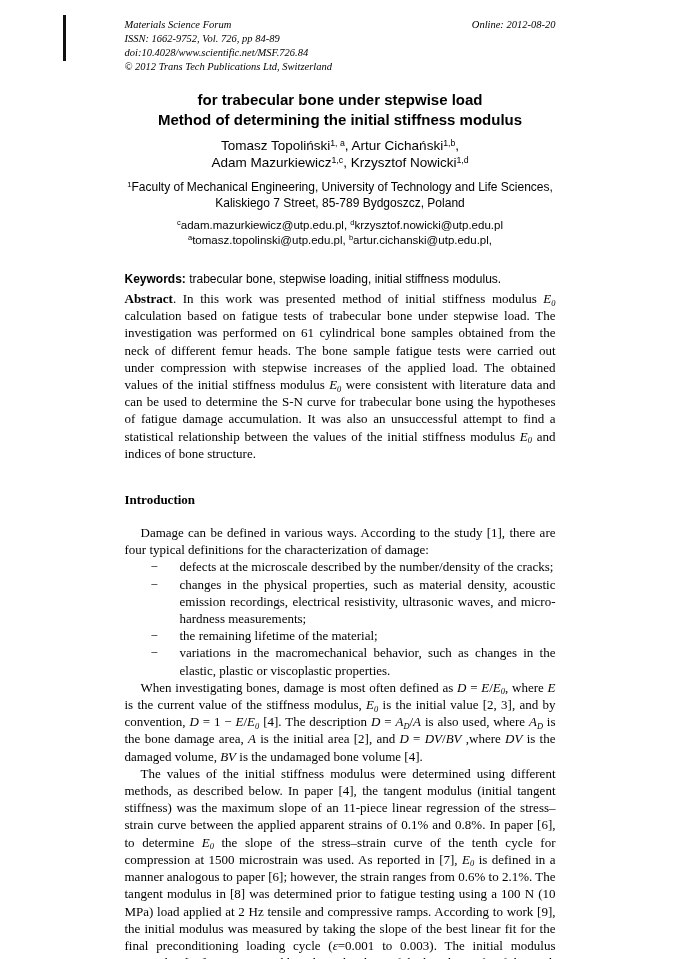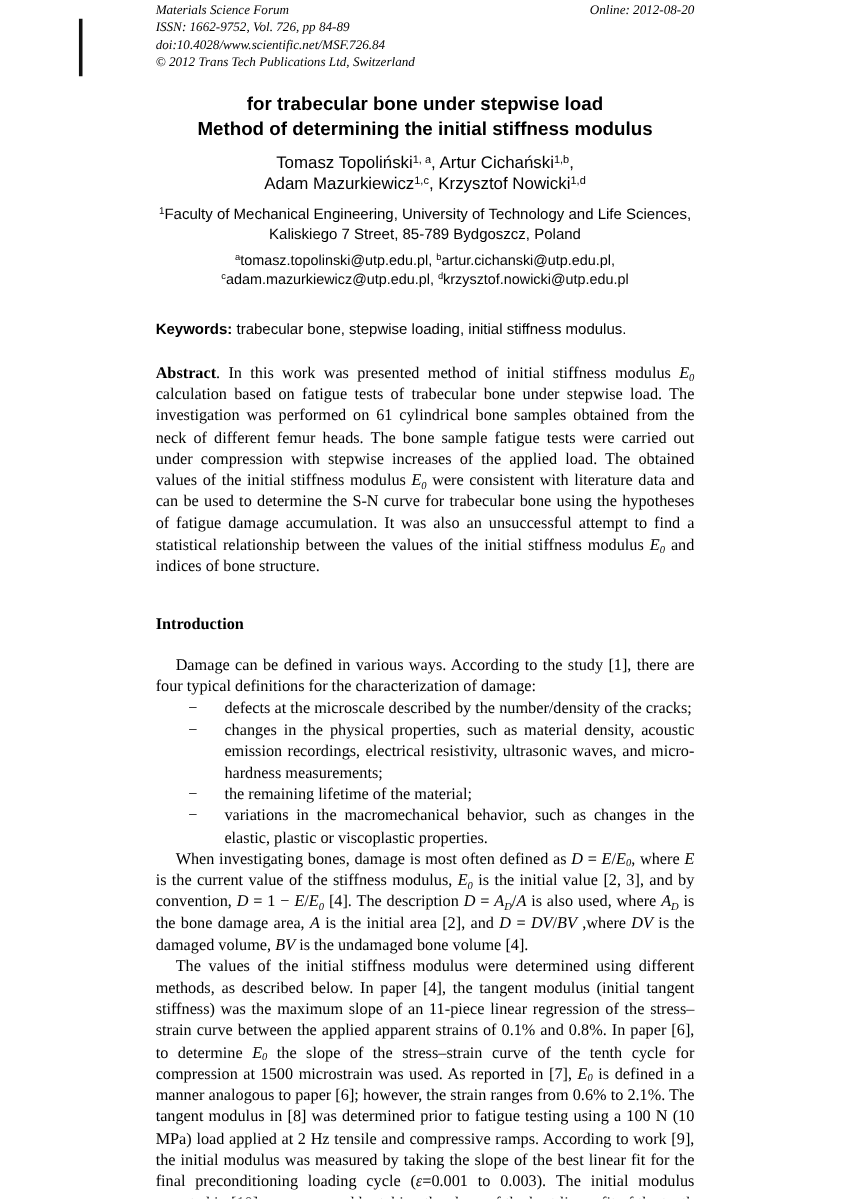--- a/index.html
+++ b/index.html
@@ -5,21 +5,21 @@
   html, body { margin: 0; padding: 0; background: #ffffff; }
   .page {
     position: relative;
     width: 553px;
     height: 959px;
     margin: 0 auto;
     background: #ffffff;
     color: #000000;
     font-family: "Liberation Serif", serif;
     box-sizing: border-box;
-    padding: 2px 60px 0 62px;
+    padding: 18px 60px 0 62px;
     overflow: hidden;
   }
   .scan-mark {
     position: absolute;
     left: 0; top: 15px;
     width: 3px; height: 46px;
     background: #111111;
   }
   .header {
     display: flex;
@@ -63,21 +63,21 @@
     font-size: 12px;
     line-height: 15px;
     margin: 24px 0 0 0;
   }
   .abstract, .para {
     font-size: 13px;
     line-height: 17.2px;
     text-align: justify;
     margin: 0;
   }
-  .abstract { margin-top: 18px; }
+  .abstract { margin-top: 3px; }
   .section-heading {
     font-size: 13px;
     font-weight: bold;
     margin: 30px 0 16px 0;
   }
   .para.indent { text-indent: 16px; }
   .list { margin: 0; }
   .list-item {
     position: relative;
     padding-left: 55px;
@@ -120,22 +120,22 @@
     <div>Tomasz Topoliński<span class="sup">1, a</span>, Artur Cichański<span class="sup">1,b</span>,</div>
     <div>Adam Mazurkiewicz<span class="sup">1,c</span>, Krzysztof Nowicki<span class="sup">1,d</span></div>
   </div>
 
   <div class="affiliation">
     <div><span class="sup">1</span>Faculty of Mechanical Engineering, University of Technology and Life Sciences,</div>
     <div>Kaliskiego 7 Street, 85-789 Bydgoszcz, Poland</div>
   </div>
 
   <div class="emails">
+    <div><span class="sup">c</span>adam.mazurkiewicz@utp.edu.pl, <span class="sup">d</span>krzysztof.nowicki@utp.edu.pl</div>
     <div><span class="sup">a</span>tomasz.topolinski@utp.edu.pl, <span class="sup">b</span>artur.cichanski@utp.edu.pl,</div>
-    <div><span class="sup">c</span>adam.mazurkiewicz@utp.edu.pl, <span class="sup">d</span>krzysztof.nowicki@utp.edu.pl</div>
   </div>
 
   <p class="keywords"><span class="b">Keywords: </span>trabecular bone, stepwise loading, initial stiffness modulus.</p>
 
   <p class="abstract"><span class="b">Abstract</span>. In this work was presented method of initial stiffness modulus <span class="i">E</span><span class="i sub">0</span> calculation based on fatigue tests of trabecular bone under stepwise load. The investigation was performed on 61 cylindrical bone samples obtained from the neck of different femur heads. The bone sample fatigue tests were carried out under compression with stepwise increases of the applied load. The obtained values of the initial stiffness modulus <span class="i">E</span><span class="i sub">0</span> were consistent with literature data and can be used to determine the S-N curve for trabecular bone using the hypotheses of fatigue damage accumulation. It was also an unsuccessful attempt to find a statistical relationship between the values of the initial stiffness modulus <span class="i">E</span><span class="i sub">0</span> and indices of bone structure.</p>
 
   <h2 class="section-heading">Introduction</h2>
 
   <p class="para indent">Damage can be defined in various ways. According to the study [1], there are four typical definitions for the characterization of damage:</p>
 

